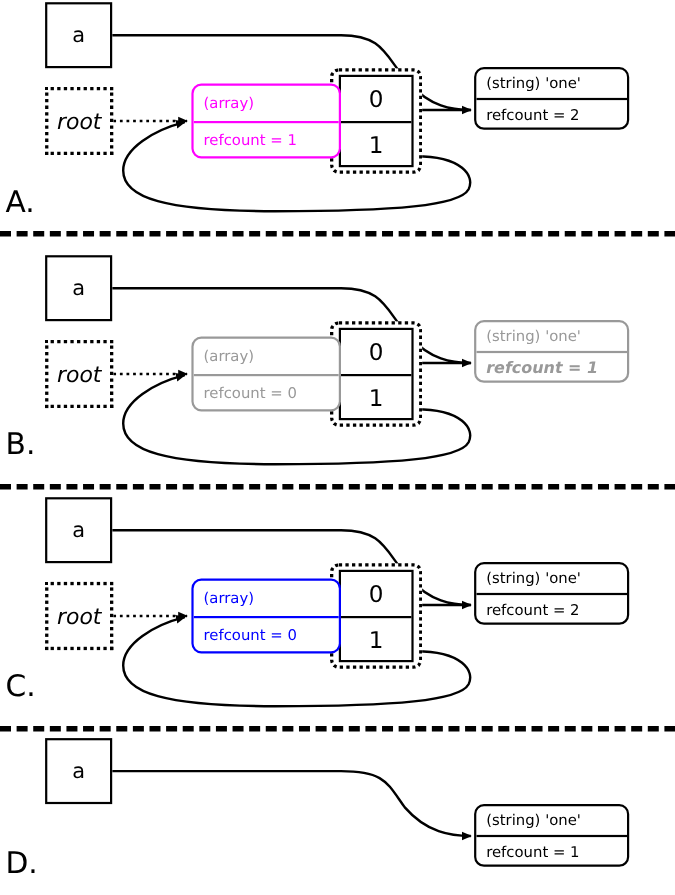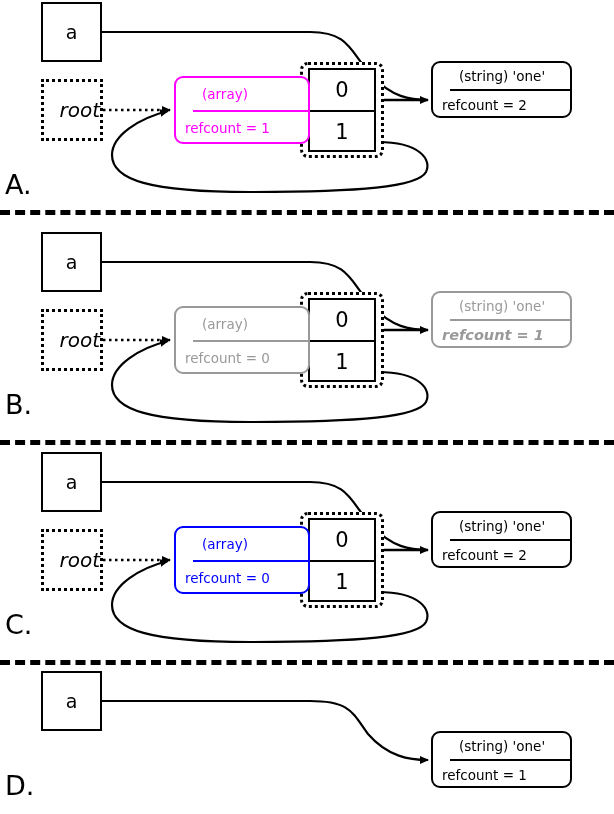--- a/index.html
+++ b/index.html
@@ -39,41 +39,41 @@
     display: flex; align-items: center; justify-content: center;
     font-size: 19px; color: #000;
   }
   
   .root-box {
     position: absolute;
     width: 62px; height: 62px;
     border: 3px dotted #000;
     box-sizing: border-box;
     background: #fff;
-    display: flex; align-items: center; justify-content: flex-end;
+    display: flex; align-items: center; justify-content: center;
     font-size: 20px; font-style: italic; color: #000;
   }
   
   .zval {
     position: absolute;
     box-sizing: border-box;
     border: 2px solid #000;
     border-radius: 9px;
     background: #fff;
     overflow: hidden;
   }
   .zval .row {
     box-sizing: border-box;
     display: flex; align-items: center;
     padding-left: 9px;
     font-size: 13.5px;
     color: #000;
     white-space: nowrap;
   }
-  .zval .row.top { border-bottom: 2px solid #000; margin-left: 17px; }
+  .zval .row.top { border-bottom: 2px solid #000; }
 
   .zval.magenta { border-color: #ff00ff; }
   .zval.magenta .row { color: #ff00ff; }
   .zval.magenta .row.top { border-bottom-color: #ff00ff; }
 
   .zval.blue { border-color: #0000ff; }
   .zval.blue .row { color: #0000ff; }
   .zval.blue .row.top { border-bottom-color: #0000ff; }
 
   .zval.gray { border-color: #999999; }

